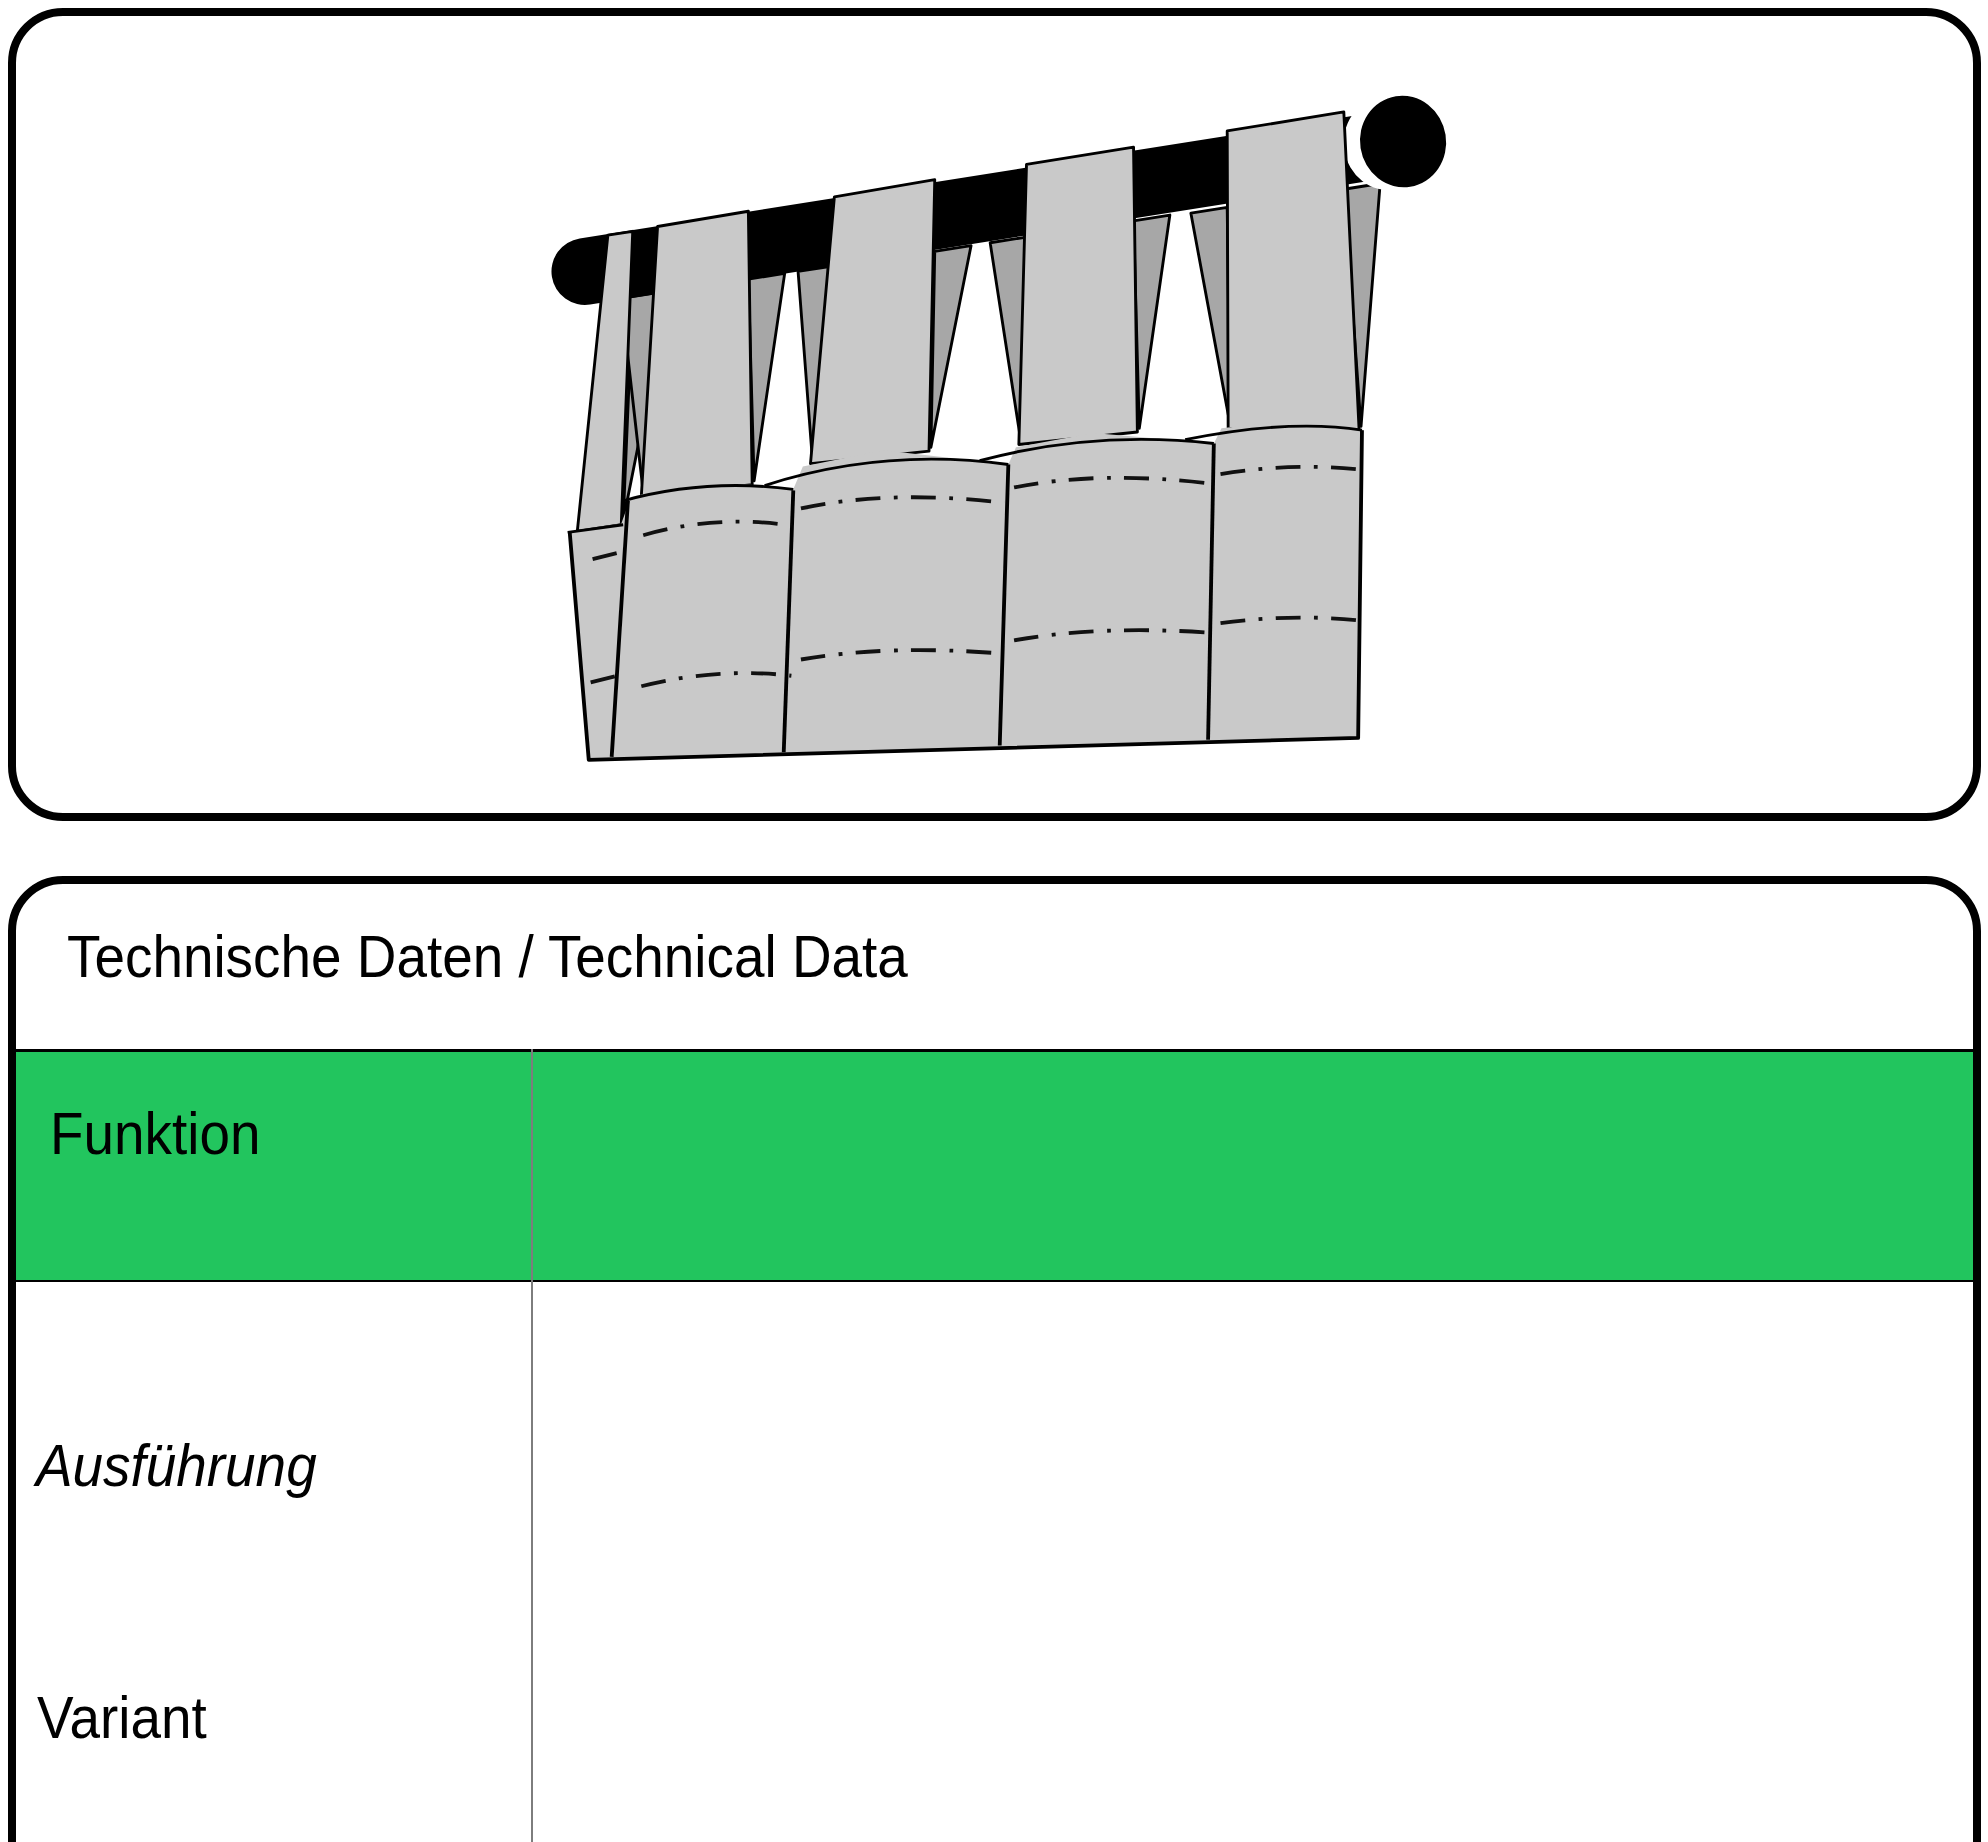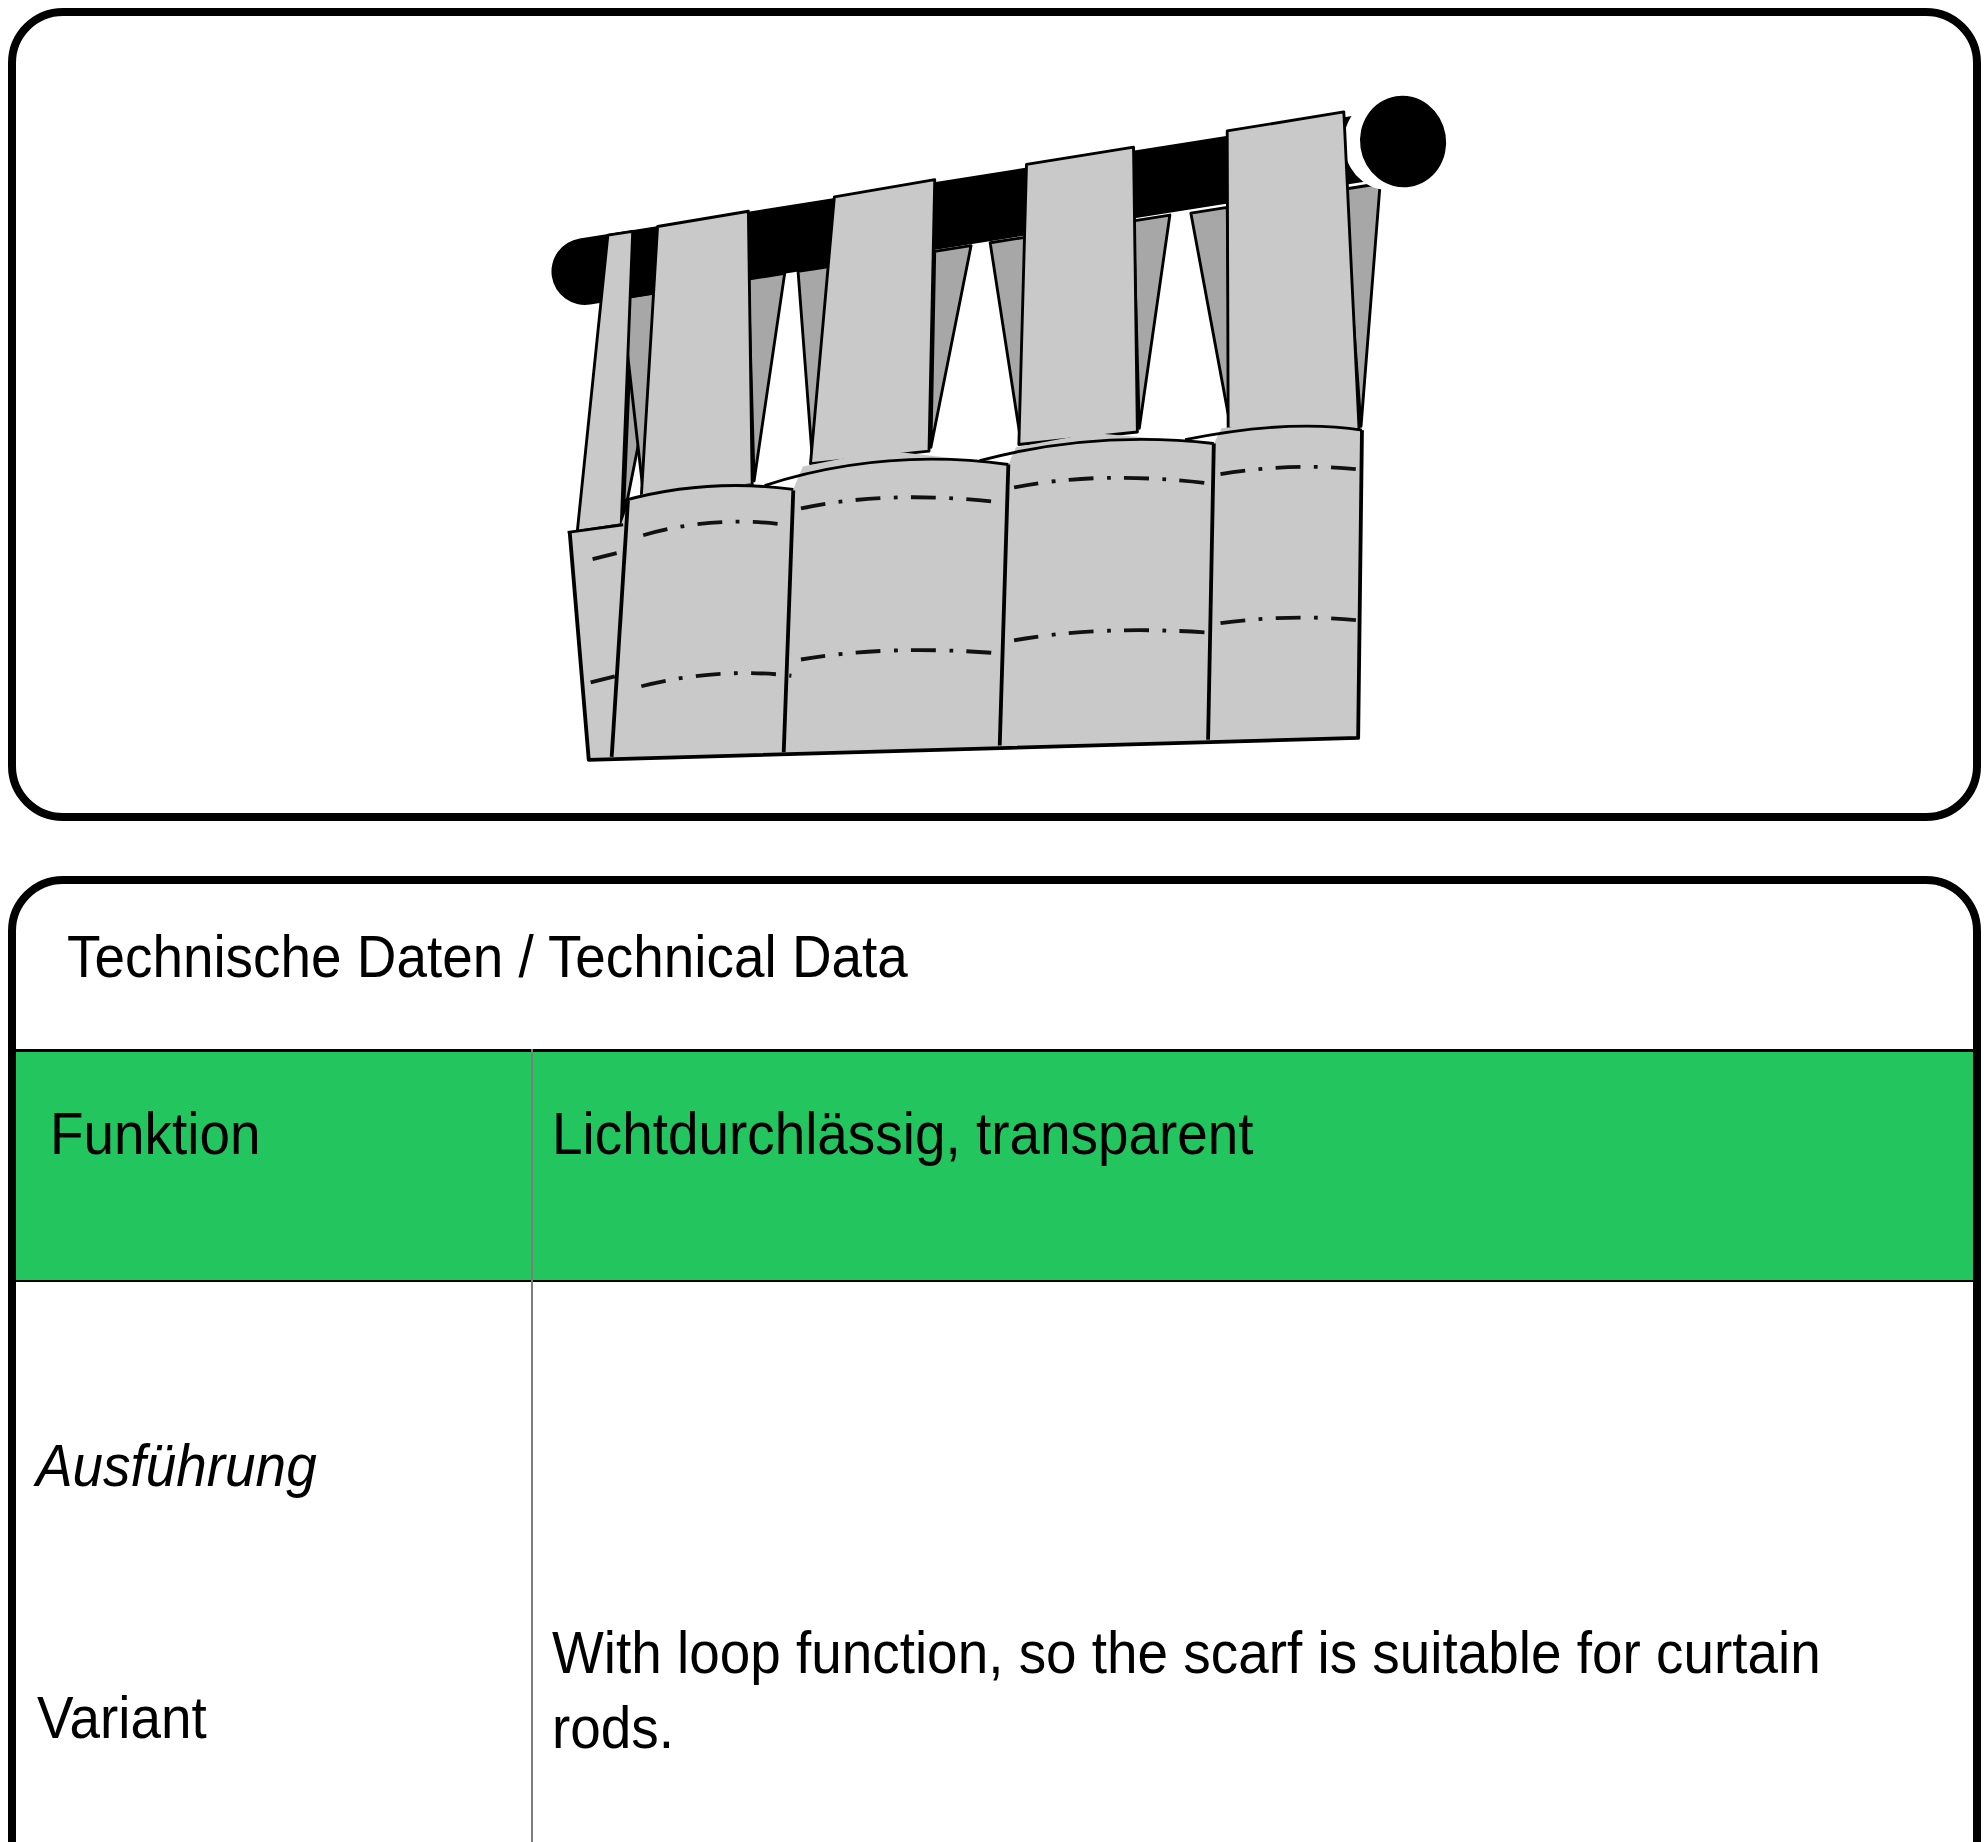--- a/index.html
+++ b/index.html
@@ -106,33 +106,28 @@
 
     <div class="hdr ln">
       <span class="c">Technische Daten / Technical Data</span>
     </div>
 
     <div class="row-gray">
       <div class="cell-label">
         <div class="ln"><span class="c">Funktion</span></div>
       </div>
       <div class="cell-value">
-        <div class="ln"><span class="c">Lichtdurchlässig, transparent</span></div>
       </div>
     </div>
 
     <div class="vdiv"></div>
 
     <div class="lbl-de ln">
       <span class="c">Ausführung</span>
     </div>
     <div class="lbl-en ln">
       <span class="c">Variant</span>
     </div>
 
-    <div class="val-en">
-      <div class="ln"><span class="c">With loop function, so the scarf is suitable for curtain</span></div>
-      <div class="ln"><span class="c">rods.</span></div>
-    </div>
 
   </div>
 </div>
 
 
 </body></html>

